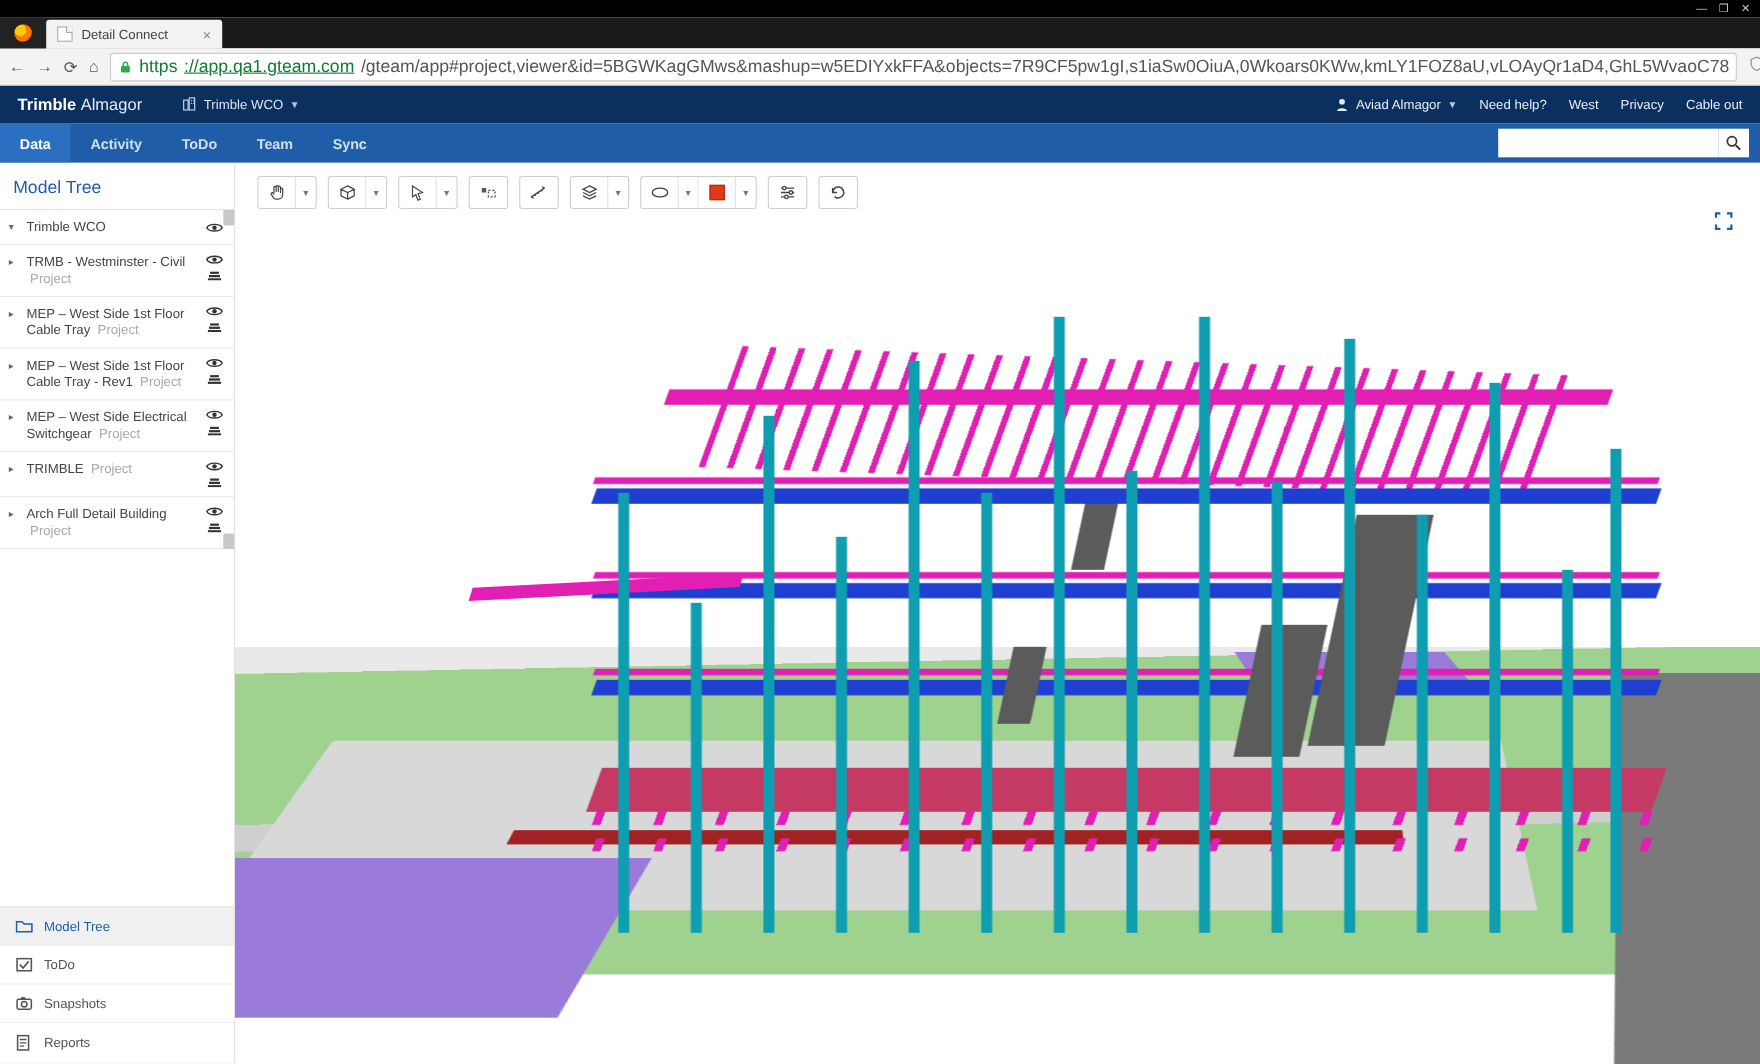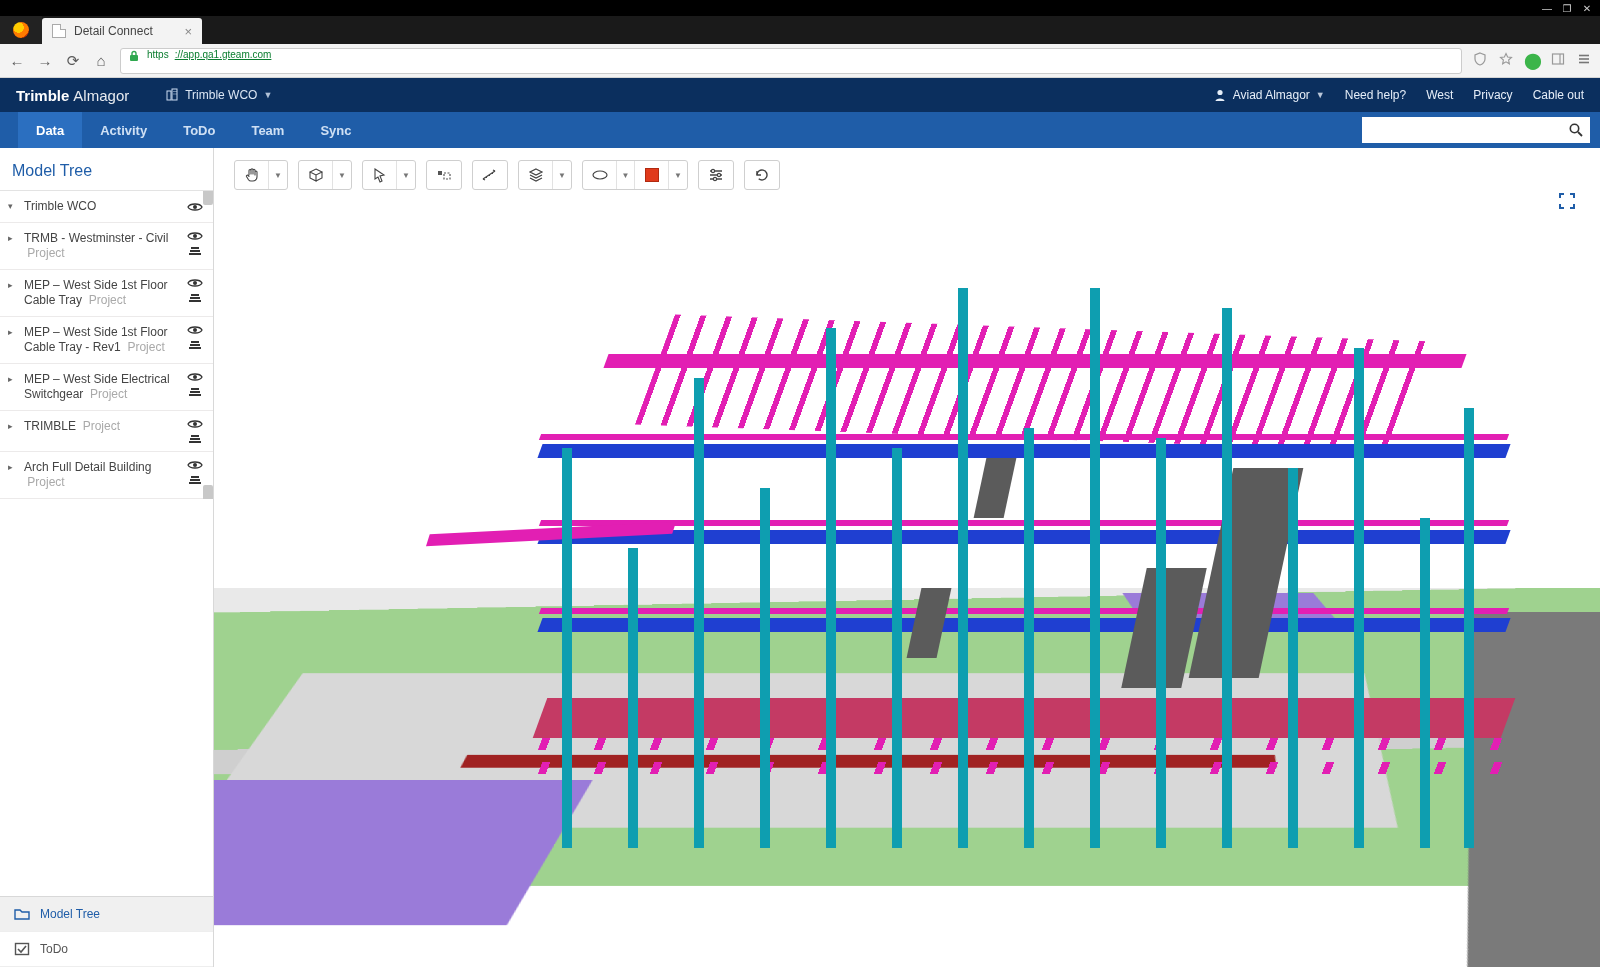--- a/index.html
+++ b/index.html
@@ -13,21 +13,21 @@
 .browser-tabs { height:28px; background:#1a1a1a; display:flex; align-items:flex-end; }
 .browser-tabs .firefox { width:42px; height:28px; background:#222; display:flex; align-items:center; justify-content:center;}
 .browser-tabs .firefox .ff { width:16px;height:16px;border-radius:50%;background:radial-gradient(circle at 35% 35%, #ffcc00 0 35%, #ff7b00 36% 70%, #d63a00 71% 100%); }
 .tab { height:26px; background:#f3f3f3; border-radius:3px 3px 0 0; min-width:160px; display:flex; align-items:center; padding:0 10px; gap:8px; font-size:12px; color:#444; position:relative;}
 .tab .page-icon{width:14px;height:14px;border:1px solid #aaa; background:#fff; position:relative;}
 .tab .page-icon:after{ content:""; position:absolute; right:-1px; top:-1px; width:5px;height:5px;background:#f3f3f3;border-left:1px solid #aaa;border-bottom:1px solid #aaa;}
 .tab .x{ margin-left:auto; color:#888; font-size:13px;}
 
 .addr-bar { height:34px; background:#f3f3f3; border-bottom:1px solid #d4d4d4; display:flex; align-items:center; padding:0 8px; gap:10px;}
 .addr-bar .nav-ic{ width:18px; text-align:center; color:#5a5a5a; font-size:15px;}
-.url-box{ flex:1; display:flex; align-items:flex-start; gap:6px; background:#fff; border:1px solid #ccc; border-radius:3px; height:26px; padding:0 6px; font-size:10px; color:#333;}
+.url-box{ flex:1; display:flex; align-items:center; gap:6px; background:#fff; border:1px solid #ccc; border-radius:3px; height:26px; padding:0 6px; font-size:16px; color:#333;}
 .url-box .lock{ width:14px;height:14px; display:flex; align-items:center; justify-content:center;}
 .url-box .lock svg{ display:block;}
 .url-box .proto{ color:#0a7d2f;}
 .url-box .host{ color:#0a7d2f;text-decoration:underline;}
 .url-box .path{ color:#555; white-space:nowrap; overflow:hidden;}
 .addr-right{ display:flex; align-items:center; gap:10px; color:#777;}
 .addr-right .ic{ width:16px; text-align:center;}
 
 
 .app-header{ height:34px; background:#0b2f5e; color:#fff; display:flex; align-items:center; padding:0 16px; font-size:13px;}
@@ -35,21 +35,21 @@
 .brand .b1{ font-weight:600;}
 .brand .b2{ font-weight:300; opacity:.9;}
 .proj-sel{ display:flex; align-items:center; gap:6px; margin-left:36px; font-size:12px; color:#dbe6f4;}
 .proj-sel .bld{width:14px;height:14px; display:inline-flex;}
 .hdr-right{ margin-left:auto; display:flex; align-items:center; gap:20px; font-size:12px; color:#e6eef8;}
 .hdr-right .user{ display:flex; align-items:center; gap:6px;}
 .hdr-right .user svg{display:block;}
 .caret{ font-size:9px; opacity:.8;}
 
 
-.sub-nav{ height:36px; background:#1f5da8; display:flex; align-items:stretch; padding-left:18px;}
+.sub-nav{ height:36px; background:#1f5da8; display:flex; align-items:stretch; padding-left:0;}
 .sub-nav .tabbtn{ padding:0 18px; display:flex; align-items:center; color:#cfe0f4; font-size:13px; font-weight:700;}
 .sub-nav .tabbtn.active{ background:#2b6fc0; color:#fff; font-weight:600;}
 .sub-nav .search{ margin-left:auto; display:flex; align-items:center; padding-right:10px;}
 .sub-nav .search .sbox{ width:200px; height:26px; background:#fff; border:none;}
 .sub-nav .search .sicon{ width:28px;height:26px;background:#fff;display:flex;align-items:center;justify-content:center;color:#333;}
 
 
 .main{ display:flex; height:calc(100% - 16px - 28px - 34px - 34px - 36px);}
 .sidebar{ width:214px; border-right:1px solid #d8d8d8; display:flex; flex-direction:column; background:#fff;}
 .side-title{ padding:14px 12px 10px; color:#1f5da8; font-size:16px; font-weight:500; border-bottom:1px solid #e3e3e3;}
@@ -156,20 +156,21 @@
   <span class="nav-ic">⌂</span>
   <div class="url-box">
     <span class="lock">
       <svg width="12" height="12" viewBox="0 0 12 12">
           <rect x="2" y="5" width="8" height="6" rx="1" fill="#2fa84f"></rect>
           <path d="M4 5 V3.5 a2 2 0 0 1 4 0 V5" fill="none" stroke="#2fa84f" stroke-width="1.4"></path>
         </svg>
     </span>
     <span class="proto">https</span>
     <span class="host">://app.qa1.gteam.com</span>
+    <span class="path">/gteam/app#project,viewer&amp;id=5BGWKagGMws&amp;mashup=w5EDIYxkFFA&amp;objects=7R9CF5pw1gI,s1iaSw0OiuA,0Wkoars0KWw,kmLY1FOZ8aU,vLOAyQr1aD4,GhL5WvaoC78</span>
   </div>
   <div class="addr-right">
     <span class="ic">
       <svg width="14" height="14" viewBox="0 0 14 14">
           <path d="M7 1 L12 3 V7 C12 10 9.5 12.5 7 13 C4.5 12.5 2 10 2 7 V3 Z" fill="none" stroke="#999" stroke-width="1.2"></path>
         </svg>
     </span>
     <span class="ic">
       <svg width="14" height="14" viewBox="0 0 14 14">
           <path d="M7 1.5 L8.6 5 L12.5 5.4 L9.6 8 L10.4 11.8 L7 9.8 L3.6 11.8 L4.4 8 L1.5 5.4 L5.4 5 Z" fill="none" stroke="#999" stroke-width="1.1"></path>
@@ -394,20 +395,41 @@
           <span>Model Tree</span>
         </div>
         <div class="sb-item">
           <span class="ic">
             <svg width="16" height="14" viewBox="0 0 16 14">
               <rect x="1.5" y="1.5" width="13" height="11" fill="none" stroke="currentColor" stroke-width="1.4"></rect>
               <path d="M4 7 L7 10 L12 4" fill="none" stroke="currentColor" stroke-width="1.6"></path>
             </svg>
           </span>
           <span>ToDo</span>
+        </div>
+        <div class="sb-item">
+          <span class="ic">
+            <svg width="16" height="14" viewBox="0 0 16 14">
+              <rect x="1.5" y="3.5" width="13" height="9" rx="1.5" fill="none" stroke="currentColor" stroke-width="1.4"></rect>
+              <circle cx="8" cy="8" r="2.5" fill="none" stroke="currentColor" stroke-width="1.4"></circle>
+              <rect x="5" y="1.5" width="4" height="2" fill="currentColor"></rect>
+            </svg>
+          </span>
+          <span>Snapshots</span>
+        </div>
+        <div class="sb-item">
+          <span class="ic">
+            <svg width="14" height="16" viewBox="0 0 14 16">
+              <rect x="2" y="1.5" width="10" height="13" fill="none" stroke="currentColor" stroke-width="1.4"></rect>
+              <line x1="4" y1="5" x2="10" y2="5" stroke="currentColor" stroke-width="1.2"></line>
+              <line x1="4" y1="8" x2="10" y2="8" stroke="currentColor" stroke-width="1.2"></line>
+              <line x1="4" y1="11" x2="8" y2="11" stroke="currentColor" stroke-width="1.2"></line>
+            </svg>
+          </span>
+          <span>Reports</span>
         </div>
       </div>
   </div>
 
   <div class="viewer">
     <div class="toolbar">
       <div class="tgrp">
         <div class="tbtn">
             <svg width="16" height="16" viewBox="0 0 16 16">
               <path d="M5 8 V3.5 a1 1 0 0 1 2 0 V7 M7 7 V2.8 a1 1 0 0 1 2 0 V7 M9 7 V3.2 a1 1 0 0 1 2 0 V8 M11 8 V5 a1 1 0 0 1 2 0 V10 a4 4 0 0 1 -4 4 H7 a3 3 0 0 1 -2.5 -1.3 L2.5 9.5 a1 1 0 0 1 1.5 -1.2 L5 9.5" fill="none" stroke="#444" stroke-width="1.1" stroke-linecap="round"></path>

